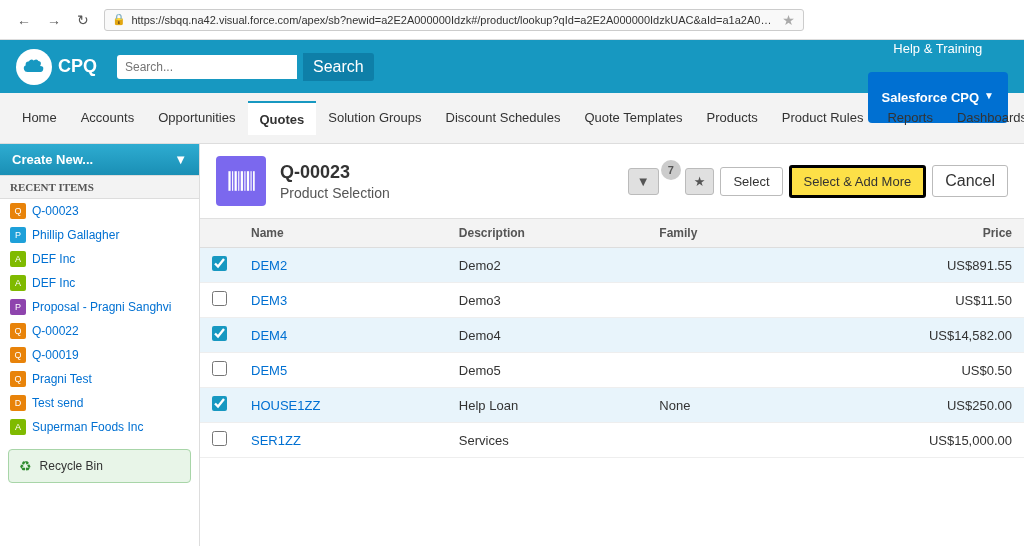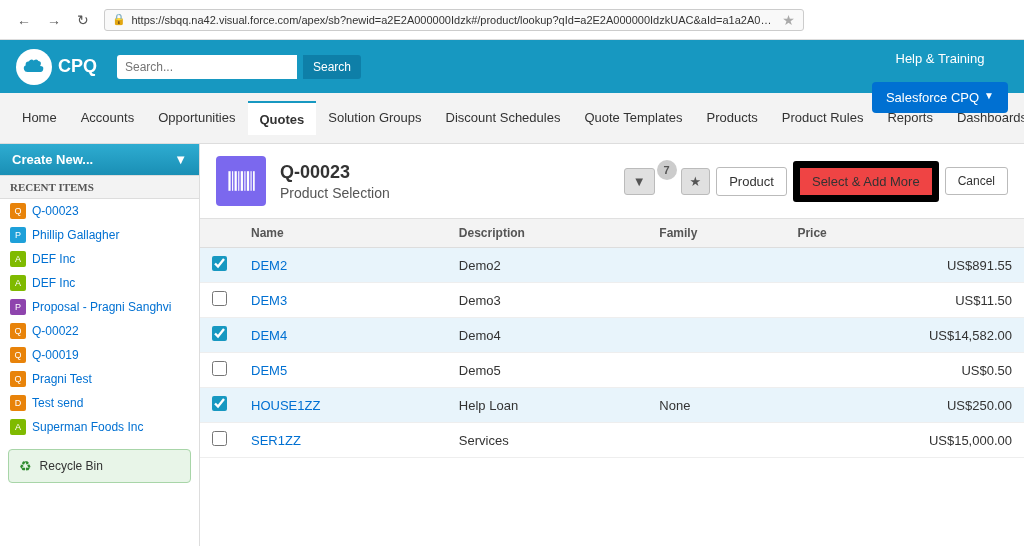--- a/index.html
+++ b/index.html
@@ -84,42 +84,43 @@
       background: #fff;
       outline: none;
     }
     .search-btn {
       background: #0e7fa8;
       color: #fff;
       border: none;
       padding: 5px 10px;
       border-radius: 0 3px 3px 0;
       cursor: pointer;
-      font-size: 12px;
+      font-size: 16px;
     }
     .header-right {
       display: flex;
       align-items: center;
       gap: 16px;
       margin-left: auto;
       flex-direction: column;
     }
     .user-name { color: #fff; font-size: 13px; cursor: pointer; display: flex; align-items: center; gap: 3px; }
     .help-link { color: #fff; font-size: 13px; cursor: pointer; }
     .cpq-btn {
       background: #0070d2;
       color: #fff;
       border: none;
-      padding: 8px 14px;
+      padding: 18px 14px;
       border-radius: 4px;
       font-size: 13px;
       cursor: pointer;
       display: flex;
       align-items: flex-start;
       gap: 5px;
+      font-weight: bold;
     }
     .dropdown-arrow { font-size: 10px; }
 
     
     .nav-bar {
       background: #f3f3f3;
       border-bottom: 1px solid #ddd;
       display: flex;
       align-items: center;
       padding: 0 10px;
@@ -274,39 +275,39 @@
     .filter-btn, .star-action-btn {
       background: #e0e0e0;
       border: 1px solid #bbb;
       border-radius: 3px;
       padding: 5px 8px;
       cursor: pointer;
       font-size: 13px;
       color: #555;
     }
     .action-btn {
-      background: #ef4444;
-      border: 7px solid #000000;
+      background: #fde047;
+      border: 3px solid #000000;
       border-radius: 3px;
       padding: 6px 12px;
       cursor: pointer;
       font-size: 13px;
       color: #333;
     }
     .action-btn.select-btn {
       background: #fff;
       border: 1px solid #bbb;
     }
     .cancel-btn {
       background: #fff;
       border: 1px solid #bbb;
       border-radius: 3px;
       padding: 6px 12px;
       cursor: pointer;
-      font-size: 12px;
+      font-size: 16px;
       color: #333;
     }
 
     
     .products-table {
       width: 100%;
       border-collapse: collapse;
     }
     .products-table th {
       background: #f3f3f3;
@@ -464,34 +465,34 @@
       <div class="quote-title-section">
         <div class="quote-number">Q-00023</div>
         <div class="quote-subtitle">Product Selection</div>
       </div>
       <div class="quote-actions">
         <div style="display:flex;align-items:flex-start;position:relative;">
           <button class="filter-btn">▼</button>
           <span class="badge">7</span>
         </div>
         <button class="star-action-btn">★</button>
-        <button class="action-btn select-btn">Product</button>
+        <button class="action-btn select-btn">Select</button>
         <button class="action-btn">Select &amp; Add More</button>
         <button class="cancel-btn">Cancel</button>
       </div>
     </div>
 
     <table class="products-table">
       <thead>
         <tr>
           <th class="checkbox-cell"></th>
           <th>Name</th>
           <th>Description</th>
           <th>Family</th>
-          <th style="text-align:left;">Price</th>
+          <th style="text-align:right;">Price</th>
         </tr>
       </thead>
       <tbody id="products-tbody">
           <tr class="checked-row">
             <td class="checkbox-cell"><input type="checkbox" class="product-checkbox" checked="" style="accent-color: rgb(23, 152, 193);"></td>
             <td style="color: rgb(0, 112, 210); cursor: pointer;">DEM2</td>
             <td>Demo2</td>
             <td></td>
             <td class="price-cell">US$891.55</td>
           </tr>

